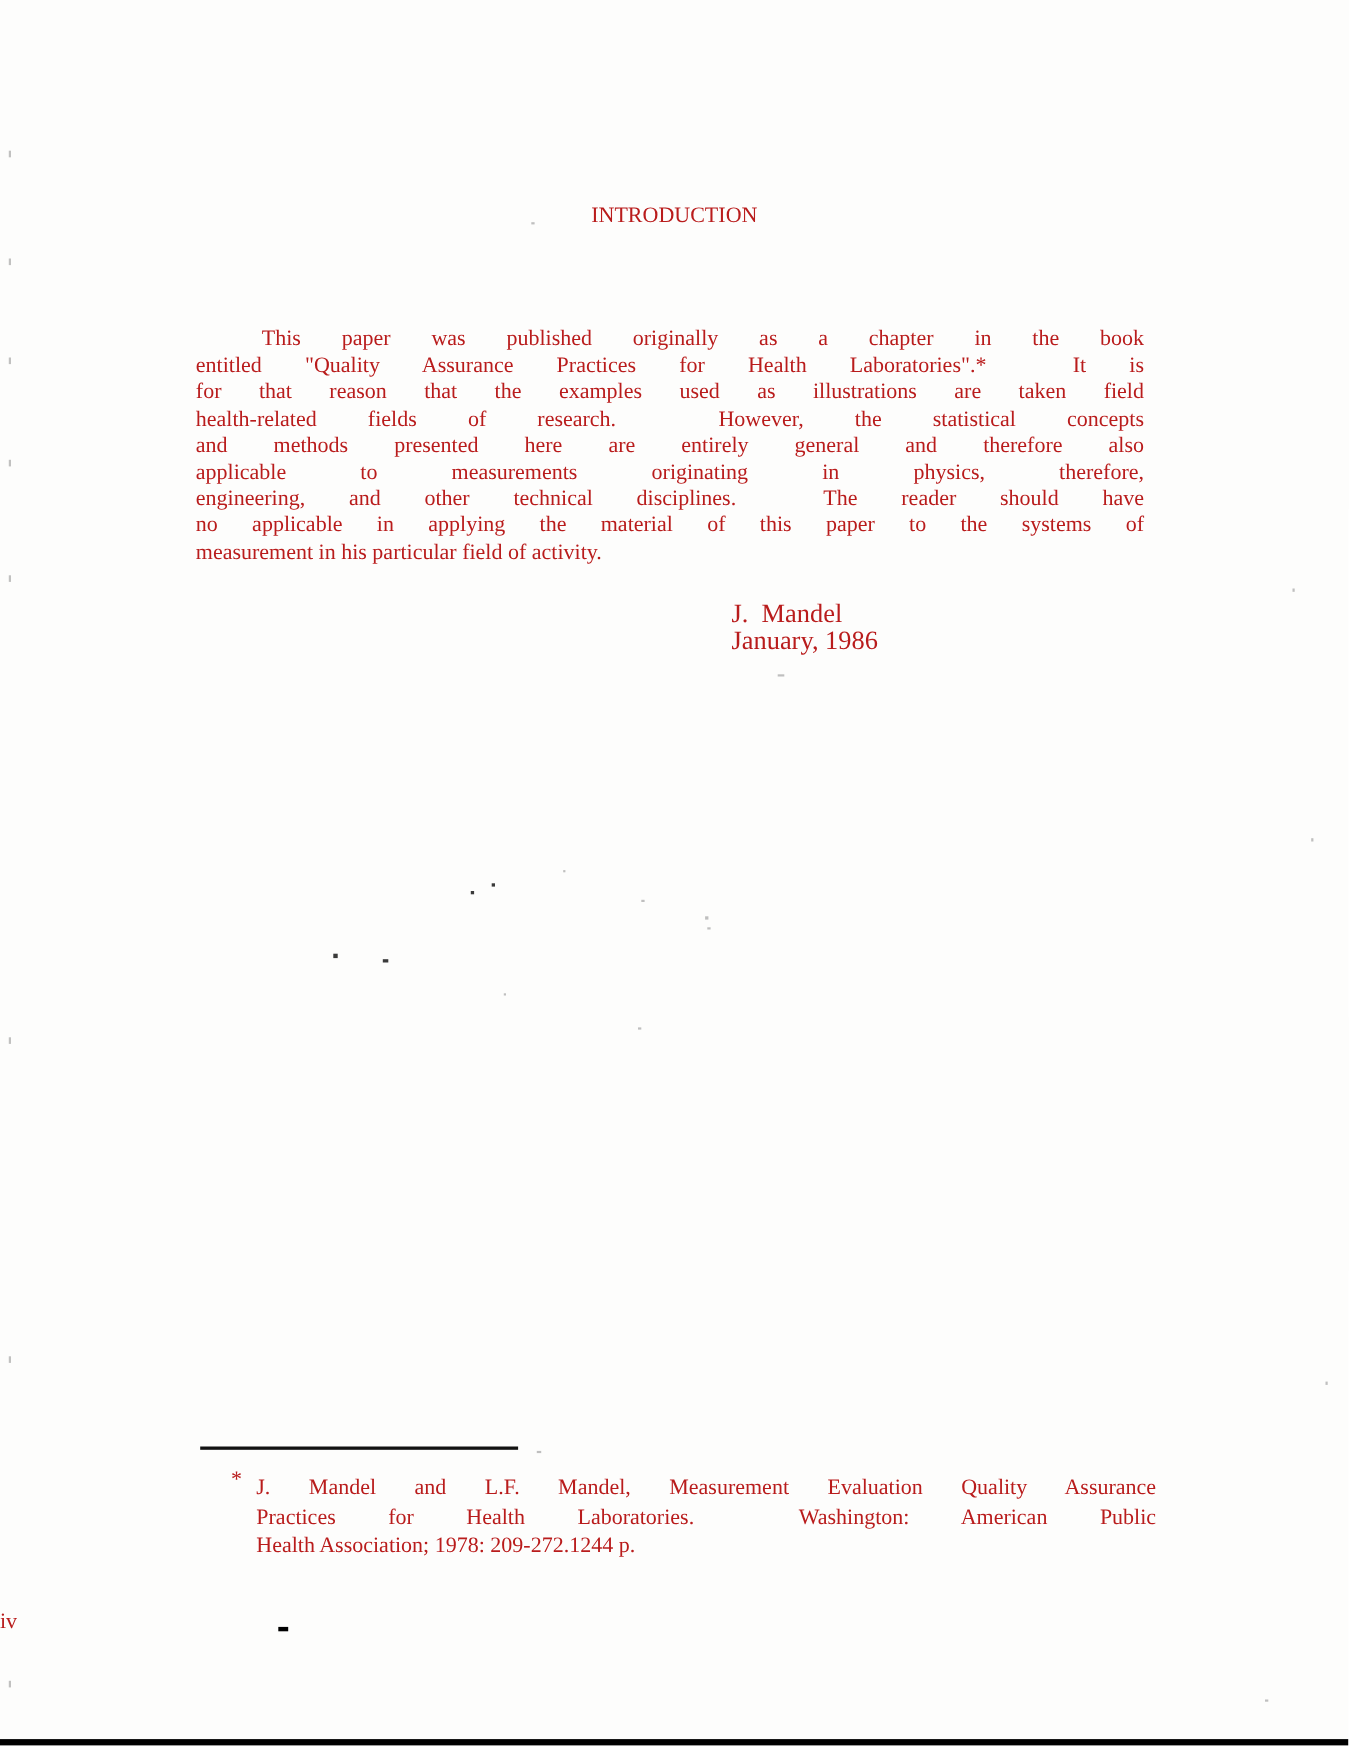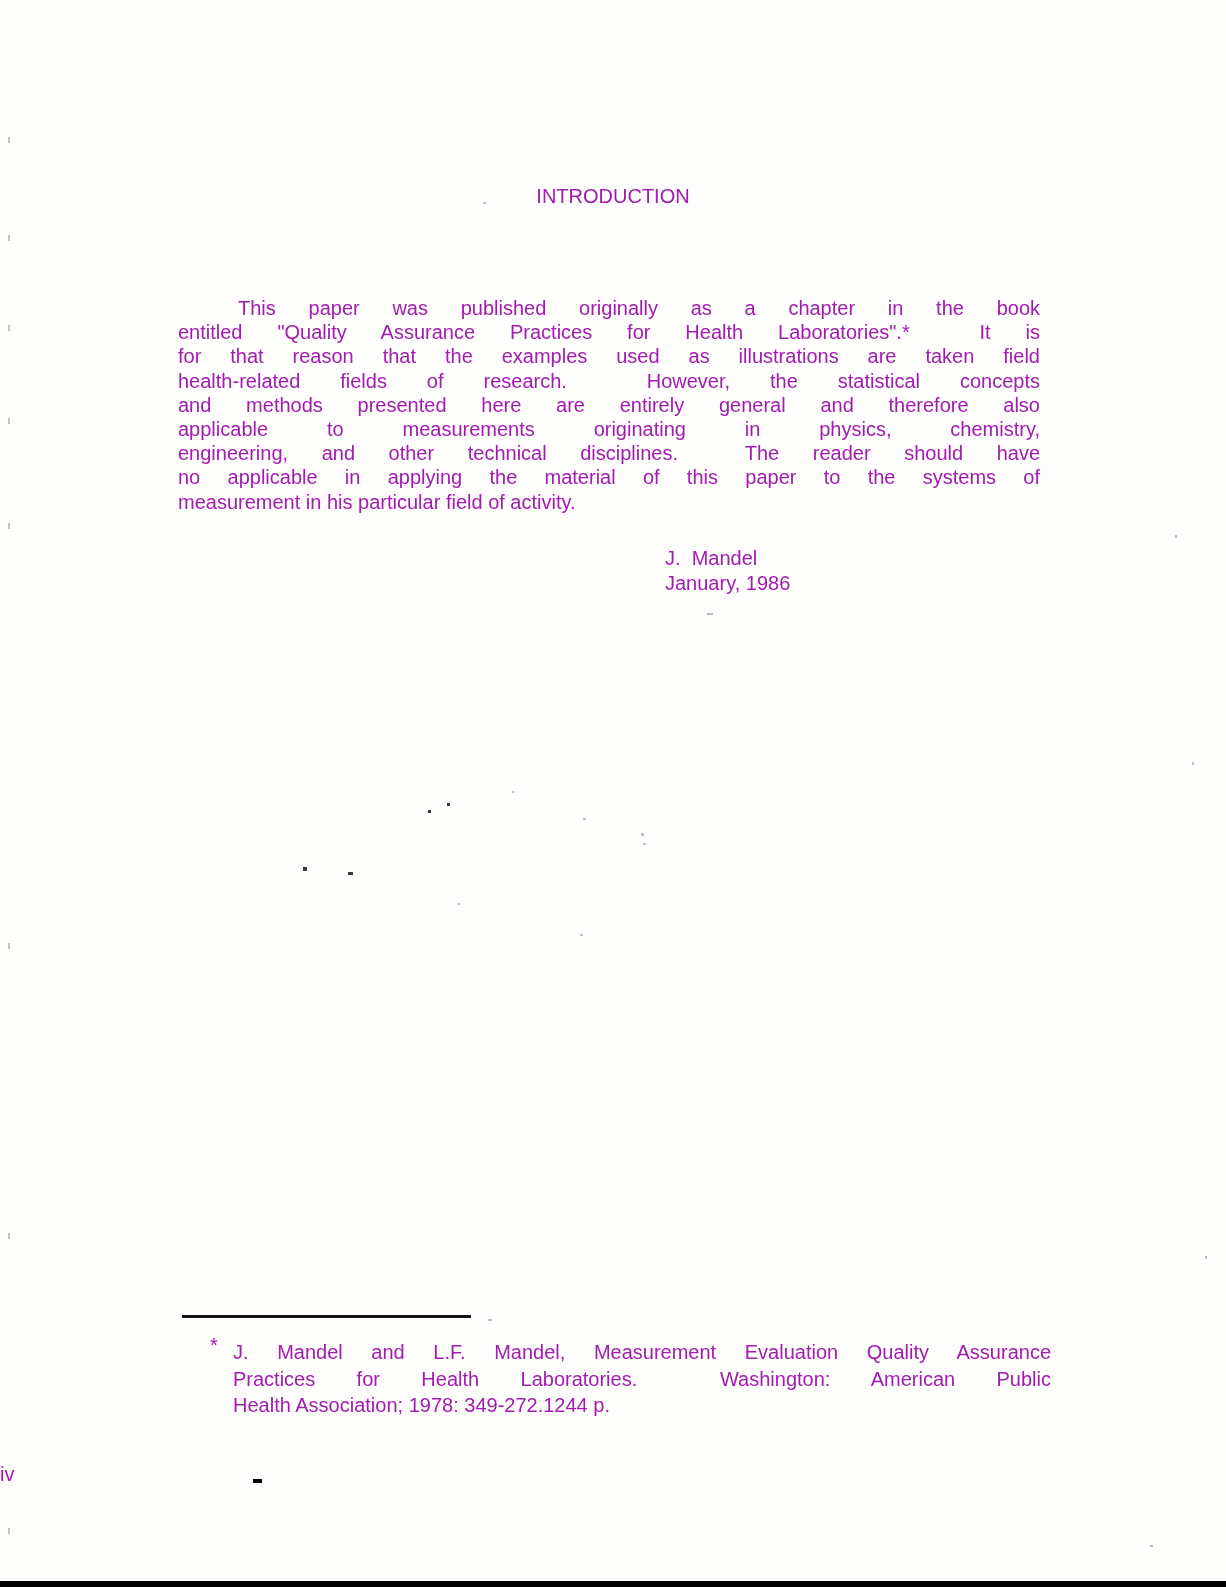--- a/index.html
+++ b/index.html
@@ -5,22 +5,22 @@
   html, body {
     margin: 0;
     padding: 0;
     background: #ffffff;
   }
   .page {
     position: relative;
     width: 1226px;
     height: 1587px;
     background: #fdfdfc;
-    font-family: Liberation Sans, sans-serif;
-    color: #a21caf;
+    font-family: Liberation Serif, serif;
+    color: #b91c1c;
     overflow: hidden;
   }
   .title {
     position: absolute;
     left: 0;
     right: 0;
     top: 184px;
     margin: 0;
     text-align: center;
     font-size: 20px;
@@ -44,21 +44,21 @@
     text-align-last: justify;
   }
   .indent {
     text-indent: 60px;
     margin-top: 37px;
   }
   .signature {
     position: absolute;
     left: 665px;
     top: 546px;
-    font-size: 20px;
+    font-size: 24px;
     line-height: 25px;
   }
   .footnote-rule {
     position: absolute;
     left: 182px;
     top: 1315px;
     width: 289px;
     height: 3px;
     background: #121212;
   }
@@ -112,38 +112,38 @@
 <div class="page">
 
   <h1 class="title">INTRODUCTION</h1>
 
   <div class="body-text">
     <div class="line justify indent">This paper was published originally as a chapter in the book</div>
     <div class="line justify">entitled "Quality Assurance Practices for Health Laboratories".*  It is</div>
     <div class="line justify">for that reason that the examples used as illustrations are taken field</div>
     <div class="line justify">health-related fields of research.  However, the statistical concepts</div>
     <div class="line justify">and methods presented here are entirely general and therefore also</div>
-    <div class="line justify">applicable to measurements originating in physics, chemistry,</div>
+    <div class="line justify">applicable to measurements originating in physics, therefore,</div>
     <div class="line justify">engineering, and other technical disciplines.  The reader should have</div>
     <div class="line justify">no applicable in applying the material of this paper to the systems of</div>
     <div class="line">measurement in his particular field of activity.</div>
   </div>
 
   <div class="signature">
     <div class="line">J.  Mandel</div>
     <div class="line">January, 1986</div>
   </div>
 
   <div class="footnote-rule"></div>
 
   <div class="footnote">
     <span class="fn-marker">*</span>
     <div class="line justify">J. Mandel and L.F. Mandel, Measurement Evaluation Quality Assurance</div>
     <div class="line justify">Practices for Health Laboratories.  Washington: American Public</div>
-    <div class="line">Health Association; 1978: 349-272.1244 p.</div>
+    <div class="line">Health Association; 1978: 209-272.1244 p.</div>
   </div>
 
   <div class="page-number">iv</div>
 
   <div class="bottom-bar"></div>
 
   <div class="speck" style="left:303px;top:867px;width:4px;height:4px;"></div>
   <div class="speck" style="left:348px;top:872px;width:5px;height:3px;"></div>
   <div class="speck" style="left:447px;top:803px;width:3px;height:3px;"></div>
   <div class="speck" style="left:428px;top:810px;width:3px;height:3px;"></div>

